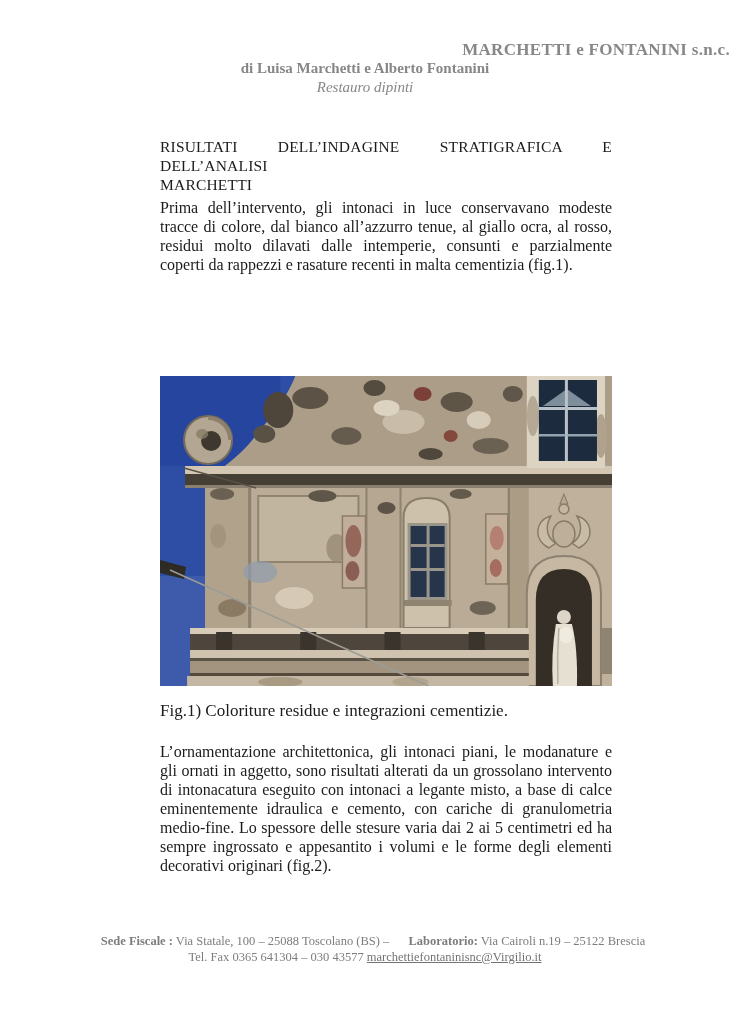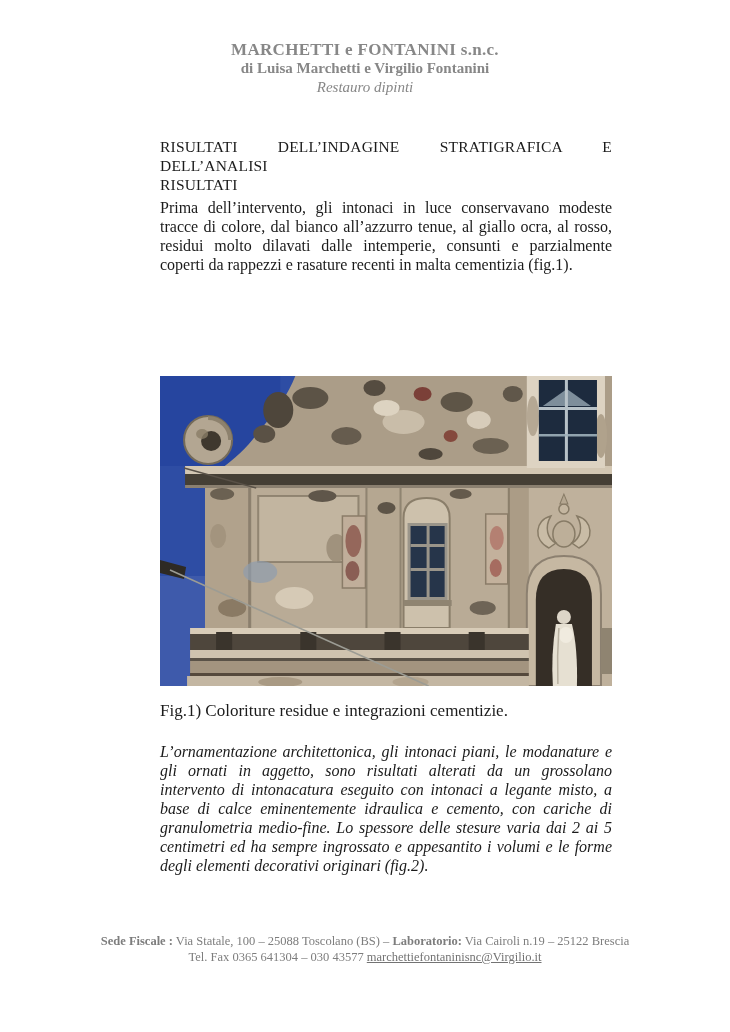--- a/index.html
+++ b/index.html
@@ -13,73 +13,73 @@
     font-family: "Liberation Serif", "DejaVu Serif", serif;
     overflow: hidden;
   }
   .header {
     position: absolute;
     top: 40px; left: 0; width: 730px;
     text-align: center;
     color: #878787;
     line-height: 19px;
   }
-  .header .company { font-size: 17px; font-weight: bold; letter-spacing: .3px; }
+  .header .company { font-size: 17px; font-weight: bold; letter-spacing: .3px; text-align: right; }
   .header .owners  { font-size: 15px; font-weight: bold; }
   .header .subtitle{ font-size: 15px; font-weight: normal; font-style: italic; }
   .content {
     position: absolute;
     left: 160px; width: 452px; top: 0; height: 1008px;
     color: #1b1b1b;
   }
   .doc-title {
     position: absolute; top: 137px; left: 0; width: 452px;
     font-size: 15.5px; line-height: 19px; letter-spacing: .2px;
   }
   .doc-title .t1 { text-align: justify; text-align-last: justify; }
   .body-block-1 { position: absolute; top: 198px; left: 0; width: 452px; }
-  .body-block-2 { position: absolute; top: 742px; left: 0; width: 452px; font-style: italic; }
+  .body-block-2 { position: absolute; top: 742px; left: 0; width: 452px; }
   .para {
     font-size: 16px; line-height: 19px;
     text-align: justify;
   }
   .figure-wrap {
     position: absolute; top: 376px; left: 0;
     width: 452px; height: 310px;
   }
   .figure-wrap svg { display: block; width: 452px; height: 310px; }
   .caption {
     position: absolute; top: 701px; left: 0; width: 452px;
     font-size: 17px;
   }
   .footer {
     position: absolute; top: 934px; left: 0; width: 730px;
     text-align: center;
     color: #7d7d7d;
     font-size: 12.5px; line-height: 15.5px;
   }
-  .footer b { font-weight: bold; }
+  .footer b { font-weight: bold; margin-left: 16px; }
   .footer .email { text-decoration: underline; color: #737373; }
 </style>
 </head>
 <body>
 
 <div class="page">
 
   <div class="header">
     <div class="company">MARCHETTI e FONTANINI s.n.c.</div>
-    <div class="owners">di Luisa Marchetti  e Virgilio Fontanini</div>
+    <div class="owners">di Luisa Marchetti  e Alberto Fontanini</div>
     <div class="subtitle">Restauro dipinti</div>
   </div>
 
   <div class="content">
 
     <div class="doc-title">
       <div class="t1">RISULTATI DELL’INDAGINE STRATIGRAFICA E DELL’ANALISI</div>
-      <div class="t2">RISULTATI</div>
+      <div class="t2">MARCHETTI</div>
     </div>
 
     <div class="body-block-1">
       <p class="para">Prima dell’intervento, gli intonaci in luce conservavano modeste tracce di colore, dal bianco all’azzurro tenue, al giallo ocra, al rosso, residui molto dilavati dalle intemperie, consunti e parzialmente coperti da rappezzi e rasature recenti in malta cementizia (fig.1).</p>
     </div>
 
     <div class="figure-wrap">
       <svg viewBox="0 0 451 310" preserveAspectRatio="none">
 
         <rect x="0" y="0" width="451" height="310" fill="#2e4da4"></rect>

